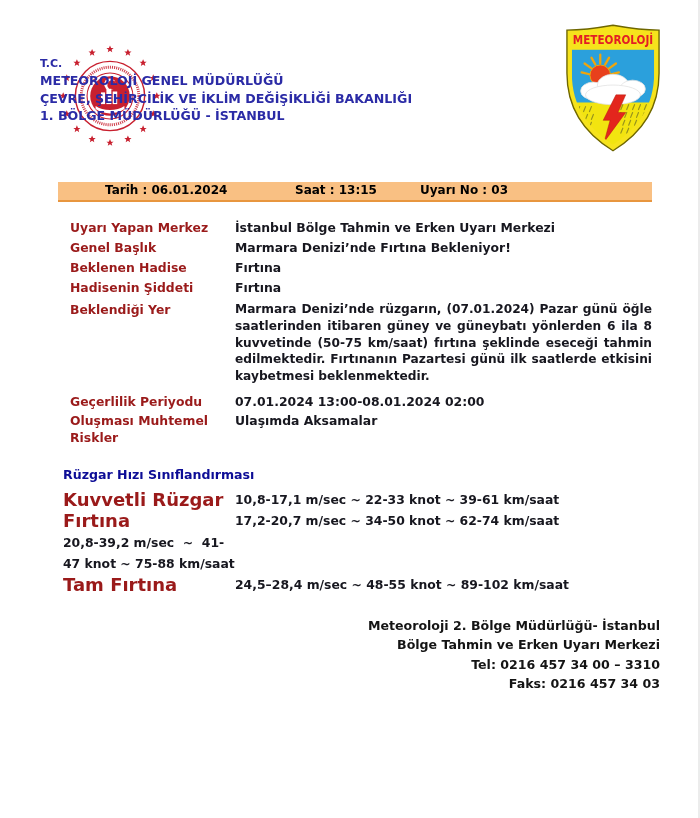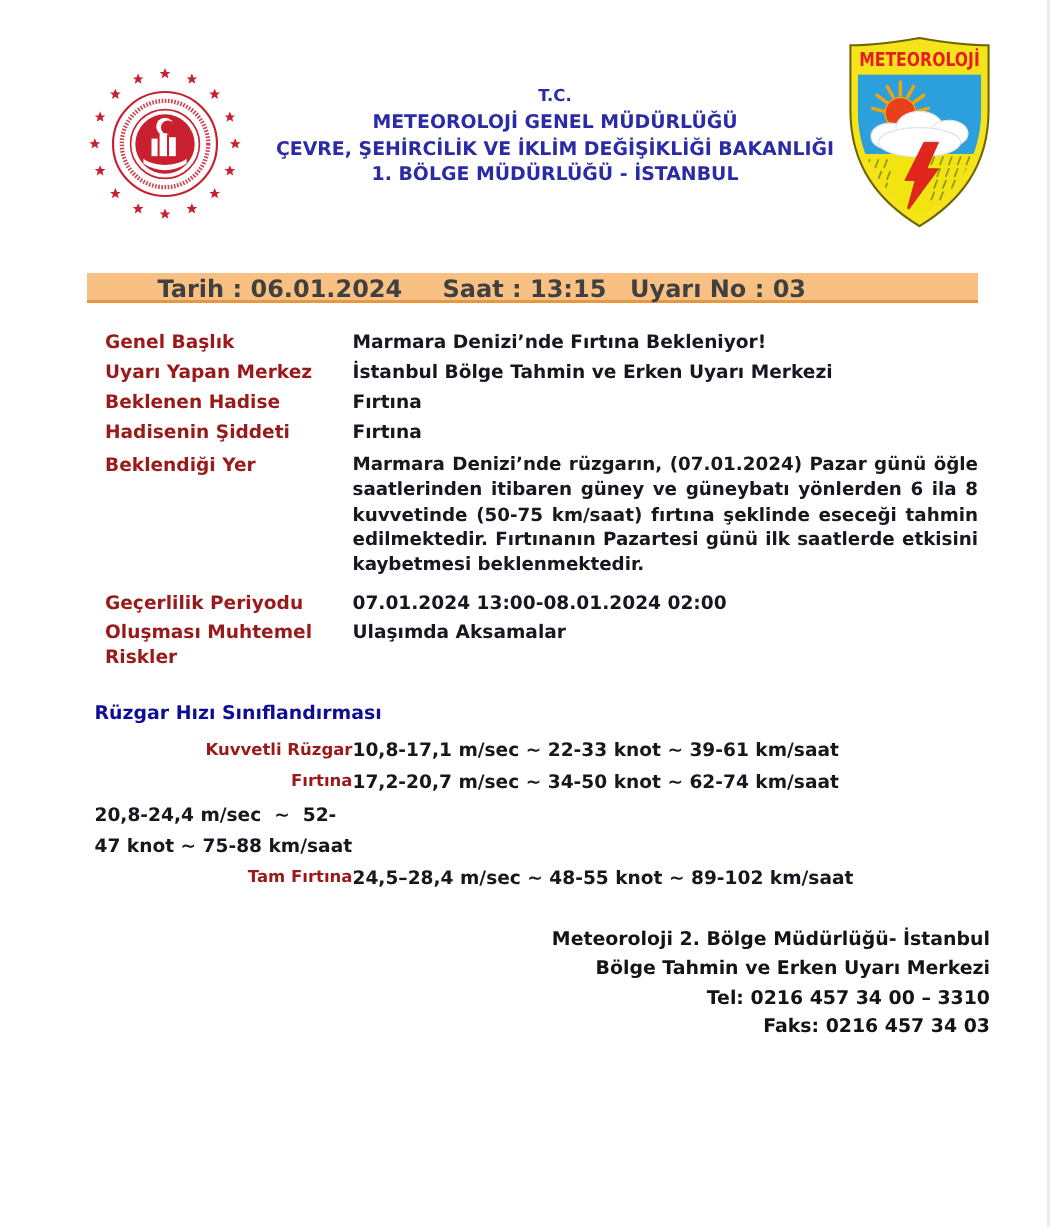--- a/index.html
+++ b/index.html
@@ -5,49 +5,49 @@
   html,body{margin:0;padding:0;background:#fff;}
   .doc{
     position:relative;width:700px;height:818px;background:#fff;overflow:hidden;
     font-family:"DejaVu Sans", sans-serif;font-weight:bold;
   }
   .doc::after{content:'';position:absolute;right:0;top:0;width:2px;height:100%;background:#ececec;}
 
   
   .seal{position:absolute;left:56px;top:36px;width:108px;height:124px;}
   .shield{position:absolute;right:38px;top:24px;width:98px;height:128px;}
-  .title{position:absolute;left:40px;right:0;top:56px;text-align:center;color:var(--header-navy,#2b2ba6);}
+  .title{position:absolute;left:40px;right:0;top:56px;color:var(--header-navy,#2b2ba6);}
   .title div{white-space:nowrap;}
   .tc{font-size:11px;line-height:16px;}
   .hl{font-size:12.6px;line-height:17.5px;}
 
   
   .infobar{
     position:absolute;left:58px;top:182px;width:594px;height:18px;
     background:var(--bar-bg,#f9c083);border-bottom:2.5px solid var(--bar-border,#e8963f);
-    font-size:16px;color:#404040;
+    font-size:12px;color:#000000;
   }
   .ib{position:absolute;top:1px;white-space:nowrap;}
   .ib1{left:47px;} .ib2{left:237px;} .ib3{left:362px;}
 
   
   .details{position:absolute;left:70px;right:48px;top:218px;}
   .drow{display:grid;grid-template-columns:165px 1fr;align-items:start;}
   .dlabel{color:var(--label-red,#9a1a1a);font-size:12.4px;line-height:17px;}
   .dvalue{color:var(--text-black,#17171f);font-size:12.4px;line-height:17px;}
   .drow.simple{min-height:20px;}
   .drow.simple .dlabel,.drow.simple .dvalue{line-height:20px;}
   .drow.para{margin-top:3px;margin-bottom:7px;}
   .drow.para .dvalue{text-align:justify;font-size:12.2px;line-height:16.8px;}
 
   
   .wind{position:absolute;left:63px;right:48px;top:466px;}
   .wtitle{color:var(--wind-title-navy,#0d0d96);font-size:12.6px;line-height:18px;margin-bottom:5px;}
   .wrow{display:grid;grid-template-columns:172px 1fr;min-height:21.3px;}
-  .wlabel{color:var(--label-red,#9a1a1a);font-size:11px;line-height:21.3px;text-align:right;}
+  .wlabel{color:var(--label-red,#9a1a1a);font-size:18px;line-height:21.3px;}
   .wvalue{color:var(--text-black,#17171f);font-size:12.4px;line-height:21.3px;white-space:pre-wrap;}
 
   
   .footer{position:absolute;right:40px;top:616px;text-align:right;color:#141414;}
   .footer div{font-size:12.6px;line-height:19.3px;white-space:nowrap;}
 </style>
 </head>
 <body>
 
 <div class="doc">
@@ -163,26 +163,26 @@
   </div>
 
   <div class="infobar">
     <span class="ib ib1">Tarih : 06.01.2024</span>
     <span class="ib ib2">Saat : 13:15</span>
     <span class="ib ib3">Uyarı No : 03</span>
   </div>
 
   <div class="details">
     <div class="drow simple">
+      <div class="dlabel">Uyarı Yapan Merkez</div>
+      <div class="dvalue">İstanbul Bölge Tahmin ve Erken Uyarı Merkezi</div>
+    </div>
+    <div class="drow simple">
       <div class="dlabel">Genel Başlık</div>
       <div class="dvalue">Marmara Denizi’nde Fırtına Bekleniyor!</div>
-    </div>
-    <div class="drow simple">
-      <div class="dlabel">Uyarı Yapan Merkez</div>
-      <div class="dvalue">İstanbul Bölge Tahmin ve Erken Uyarı Merkezi</div>
     </div>
     <div class="drow simple">
       <div class="dlabel">Beklenen Hadise</div>
       <div class="dvalue">Fırtına</div>
     </div>
     <div class="drow simple">
       <div class="dlabel">Hadisenin Şiddeti</div>
       <div class="dvalue">Fırtına</div>
     </div>
     <div class="drow para">
@@ -203,21 +203,21 @@
     <div class="wtitle">Rüzgar Hızı Sınıflandırması</div>
     <div class="wrow">
       <div class="wlabel">Kuvvetli Rüzgar</div>
       <div class="wvalue">10,8-17,1 m/sec ~ 22-33 knot ~ 39-61 km/saat</div>
     </div>
     <div class="wrow">
       <div class="wlabel">Fırtına</div>
       <div class="wvalue">17,2-20,7 m/sec ~ 34-50 knot ~ 62-74 km/saat</div>
     </div>
     <div class="wrow">
-      <div class="wvalue">20,8-24,4 m/sec  ~  52-47 knot ~ 75-88 km/saat</div>
+      <div class="wvalue">20,8-39,2 m/sec  ~  41-47 knot ~ 75-88 km/saat</div>
     </div>
     <div class="wrow">
       <div class="wlabel">Tam Fırtına</div>
       <div class="wvalue">24,5–28,4 m/sec ~ 48-55 knot ~ 89-102 km/saat</div>
     </div>
   </div>
 
   <div class="footer">
     <div>Meteoroloji 2. Bölge Müdürlüğü- İstanbul</div>
     <div>Bölge Tahmin ve Erken Uyarı Merkezi</div>

